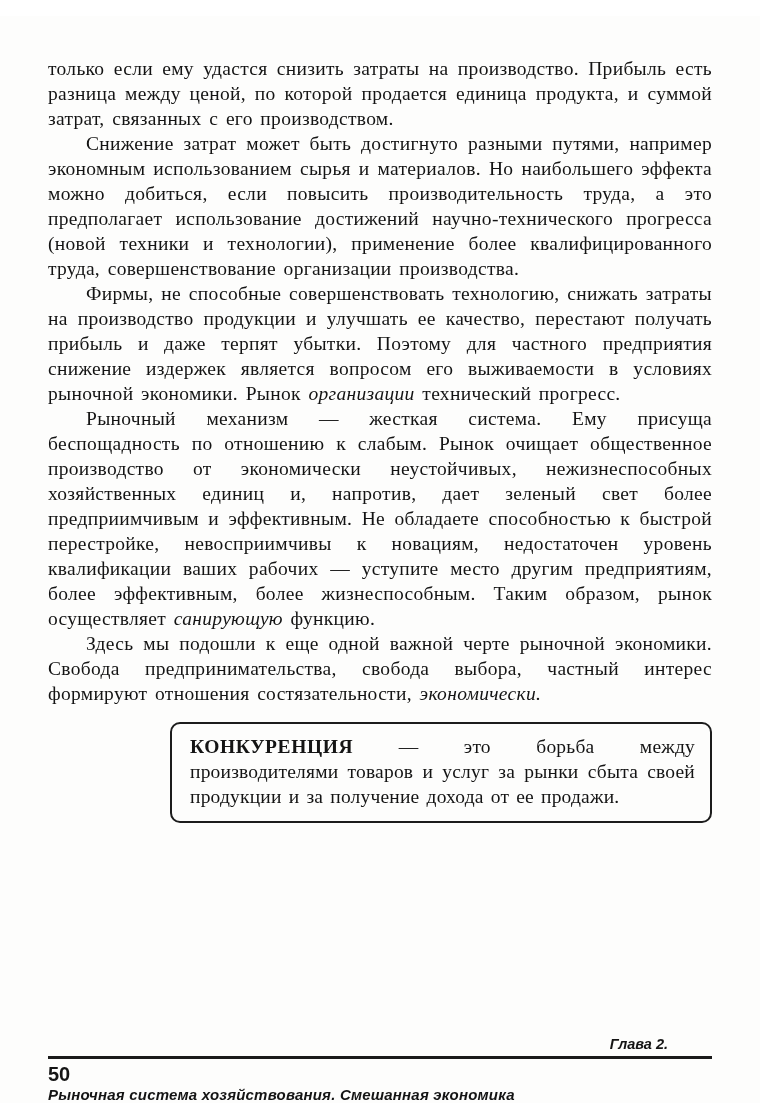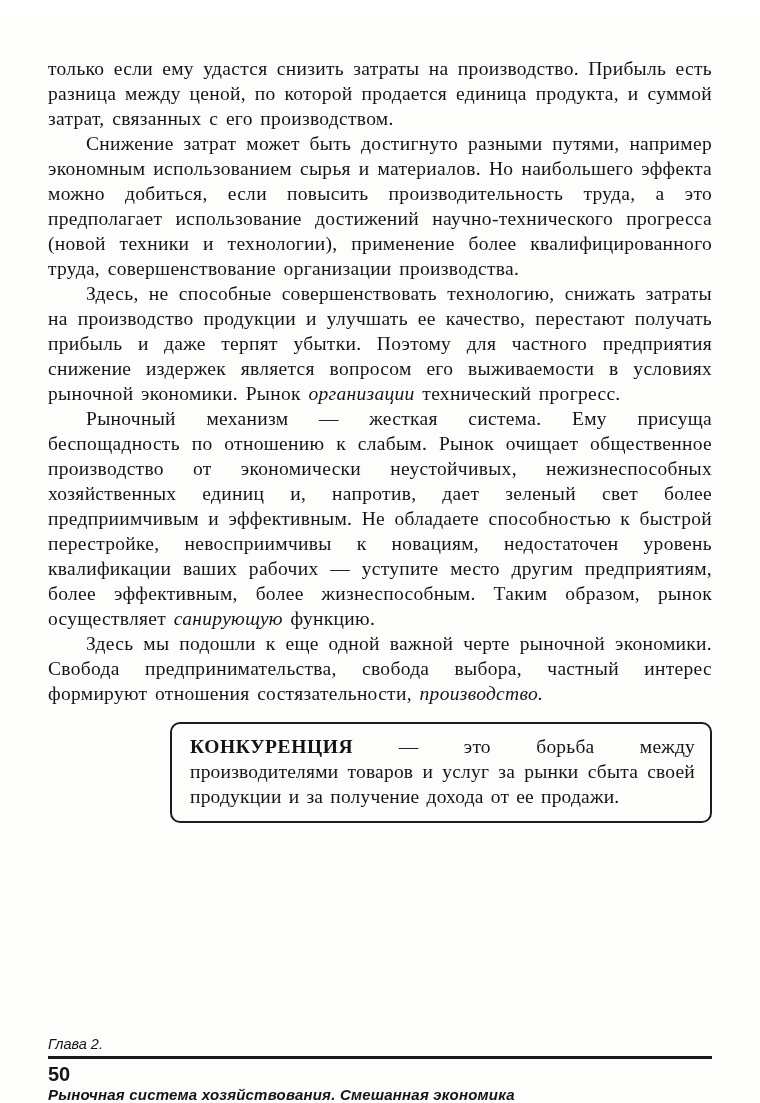--- a/index.html
+++ b/index.html
@@ -48,22 +48,23 @@
   .def-term { font-weight: bold; letter-spacing: 0.6px; }
   .footer {
     position: absolute;
     left: 48px;
     right: 48px;
     bottom: 16px;
   }
   .chapter-ref {
     font-family: "Liberation Sans", sans-serif;
     font-style: italic;
-    font-weight: normal;
+    font-weight: bold;
     font-size: 14.5px;
+    text-align: right;
     padding-right: 44px;
     margin-bottom: 4px;
   }
   .rule {
     height: 0;
     border-top: 3px solid #1a1a1a;
     margin: 0 0 4px 0;
   }
   .footer-row {
     display: flex;
@@ -88,25 +89,25 @@
 </style>
 </head>
 <body>
 
 <div class="page">
 
   <p class="para noindent"><span>только если ему удастся снизить затраты на производство. Прибыль есть разница между ценой, по которой продается единица продукта, и суммой затрат, связанных с его производством.</span></p>
 
   <p class="para"><span>Снижение затрат может быть достигнуто разными путями, например экономным использованием сырья и материалов. Но наибольшего эффекта можно добиться, если повысить производительность труда, а это предполагает использование достижений научно-технического прогресса (новой техники и технологии), применение более квалифицированного труда, совершенствование организации производства.</span></p>
 
-  <p class="para"><span>Здесь, не способные совершенствовать технологию, снижать затраты на производство продукции и улучшать ее качество, перестают получать прибыль и даже терпят убытки. Поэтому для частного предприятия снижение издержек является вопросом его выживаемости в условиях рыночной экономики. Рынок </span><span class="italic">организации</span><span> технический прогресс.</span></p>
+  <p class="para"><span>Фирмы, не способные совершенствовать технологию, снижать затраты на производство продукции и улучшать ее качество, перестают получать прибыль и даже терпят убытки. Поэтому для частного предприятия снижение издержек является вопросом его выживаемости в условиях рыночной экономики. Рынок </span><span class="italic">организации</span><span> технический прогресс.</span></p>
 
   <p class="para"><span>Рыночный механизм — жесткая система. Ему присуща беспощадность по отношению к слабым. Рынок очищает общественное производство от экономически неустойчивых, нежизнеспособных хозяйственных единиц и, напротив, дает зеленый свет более предприимчивым и эффективным. Не обладаете способностью к быстрой перестройке, невосприимчивы к новациям, недостаточен уровень квалификации ваших рабочих — уступите место другим предприятиям, более эффективным, более жизнеспособным. Таким образом, рынок осуществляет </span><span class="italic">санирующую</span><span> функцию.</span></p>
 
-  <p class="para"><span>Здесь мы подошли к еще одной важной черте рыночной экономики. Свобода предпринимательства, свобода выбора, частный интерес формируют отношения состязательности, </span><span class="italic">производство.</span></p>
+  <p class="para"><span>Здесь мы подошли к еще одной важной черте рыночной экономики. Свобода предпринимательства, свобода выбора, частный интерес формируют отношения состязательности, </span><span class="italic">экономически.</span></p>
 
   <div class="def-box">
     <p class="def-text"><span class="def-term">КОНКУРЕНЦИЯ</span><span> — это борьба между производителями товаров и услуг за рынки сбыта своей продукции и за получение дохода от ее продажи.</span></p>
   </div>
 
 
   <div class="footer">
     <div class="chapter-ref">Глава 2.</div>
     <div class="rule"></div>
     <div class="footer-row">

